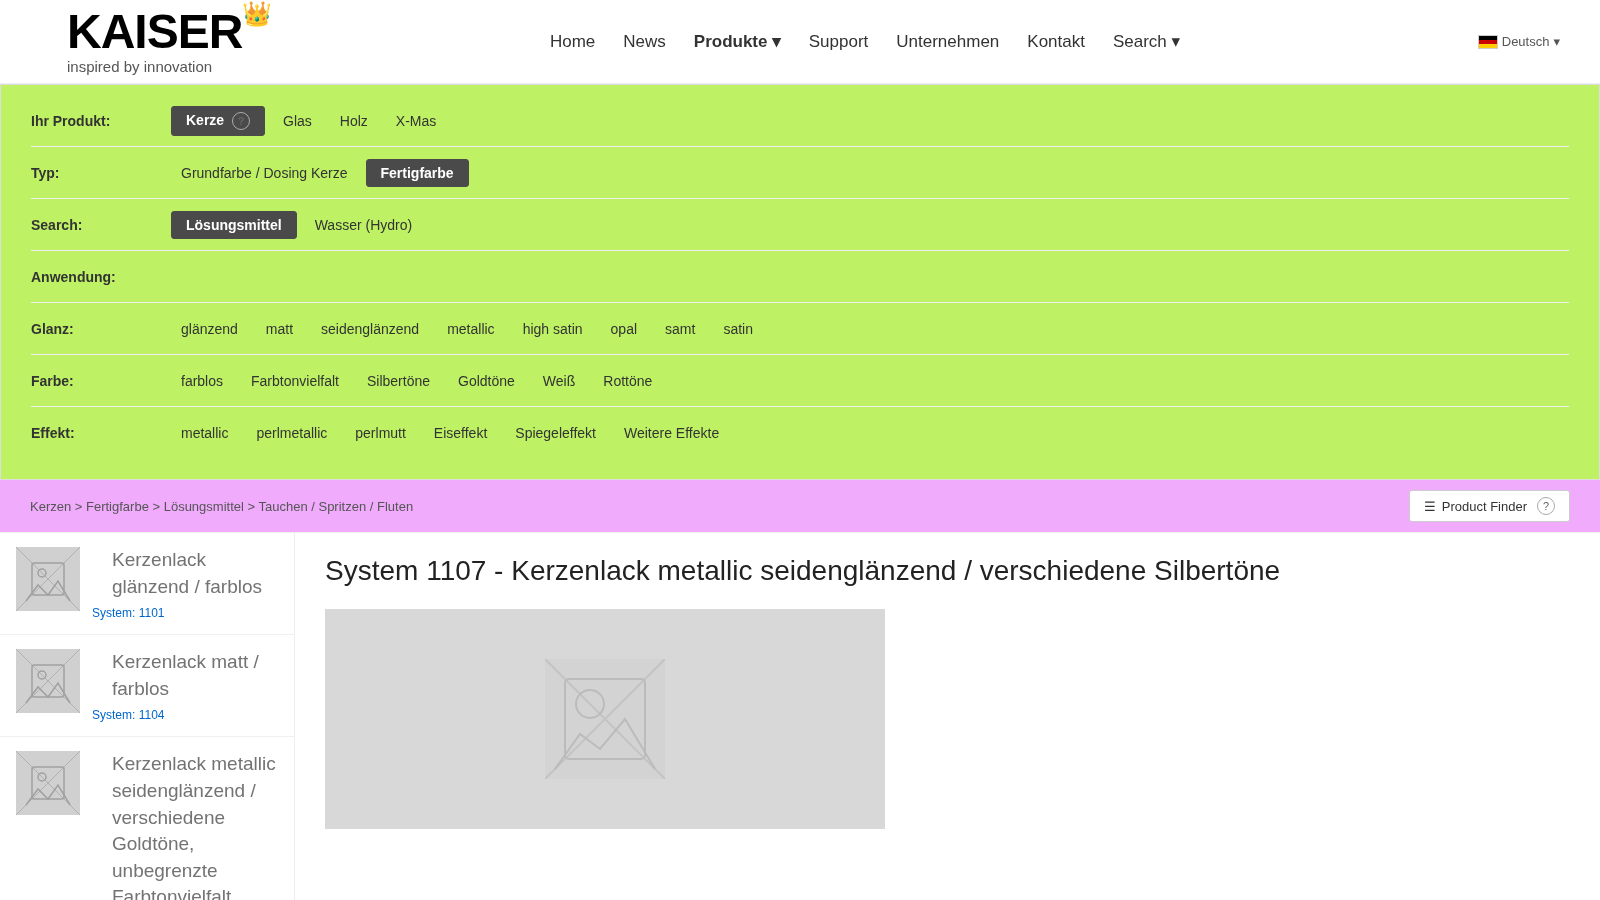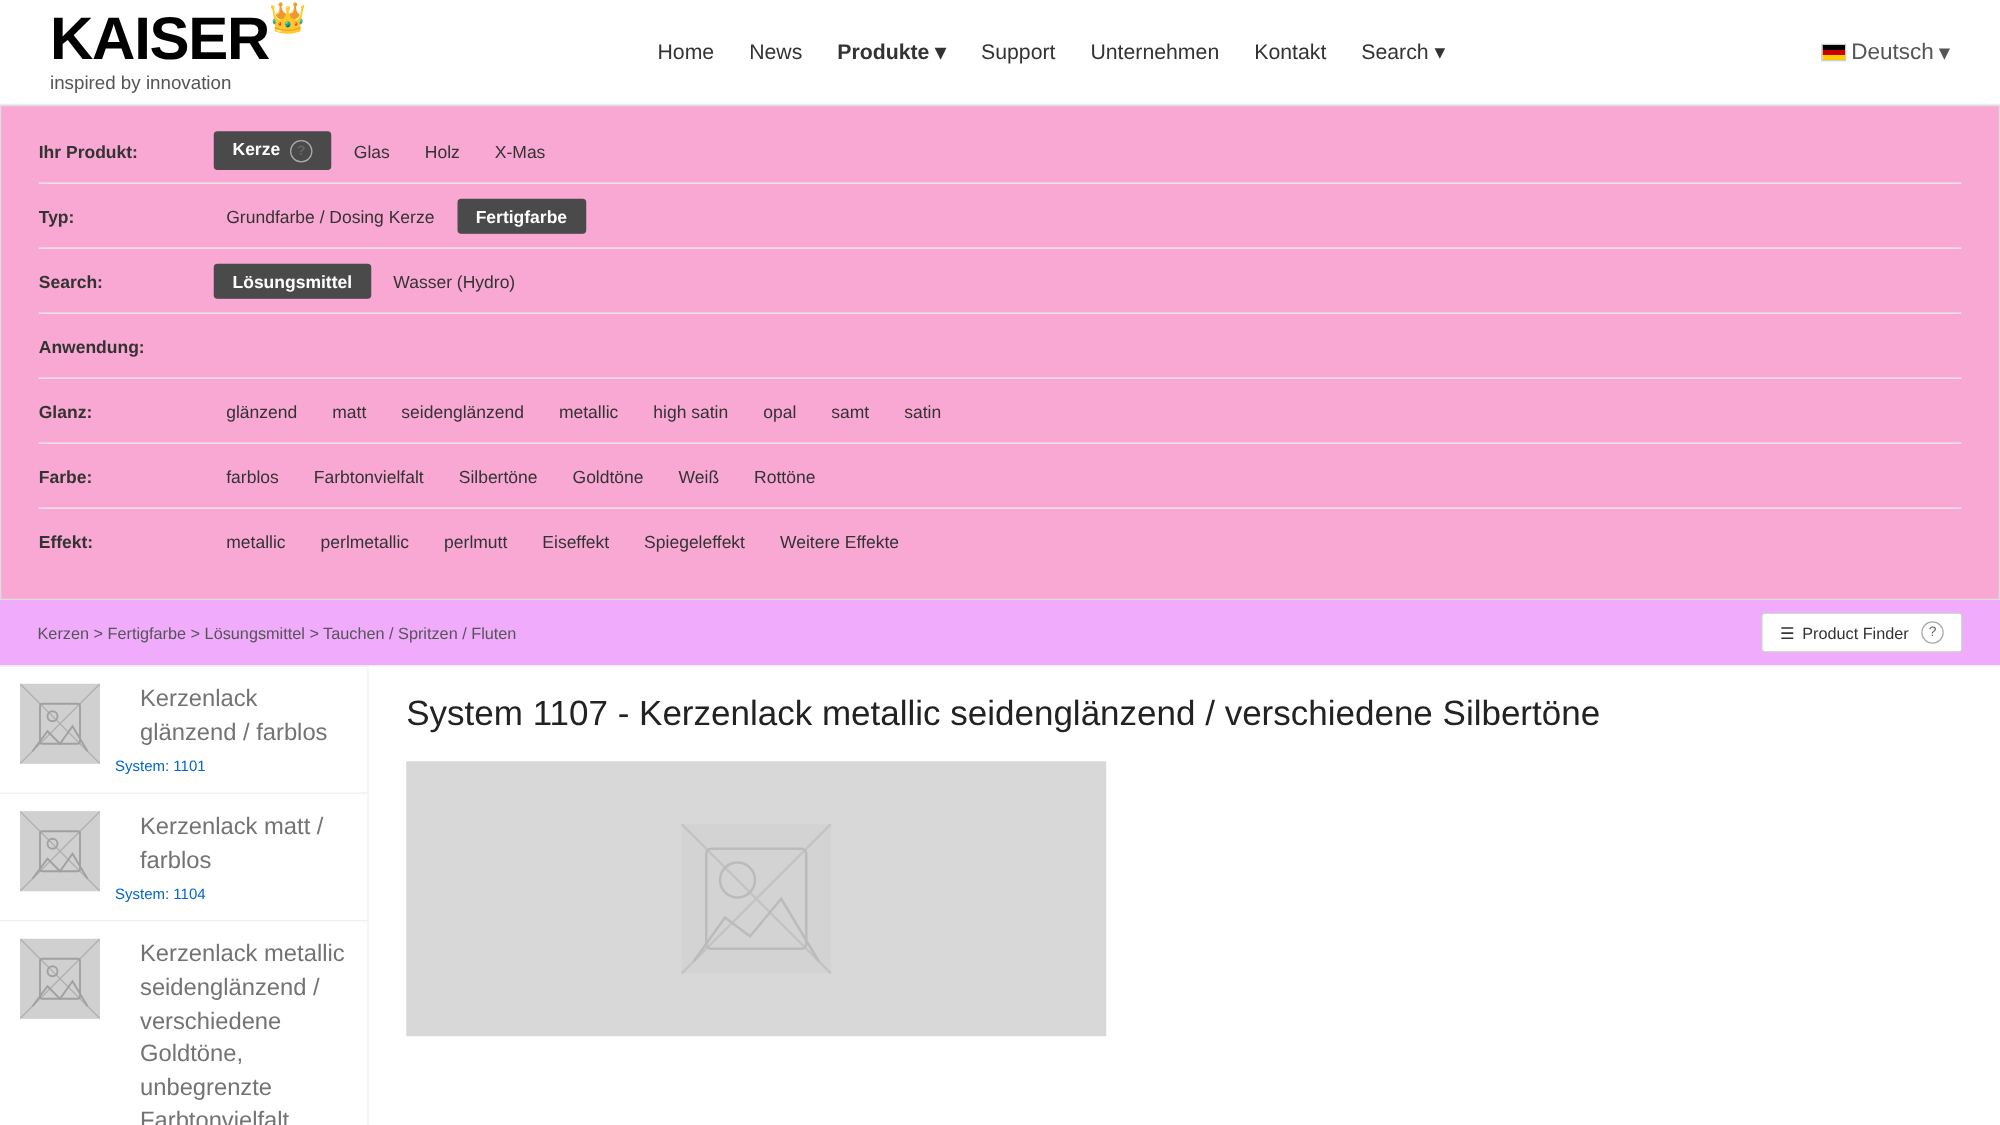--- a/index.html
+++ b/index.html
@@ -10,20 +10,21 @@
       display: flex;
       align-items: center;
       justify-content: space-between;
       padding: 10px 40px;
       border-bottom: 1px solid #eee;
       position: relative;
     }
     .logo-area {
       display: flex;
       flex-direction: column;
+      margin-left: 27px;
     }
     .logo-text {
       font-size: 48px;
       font-weight: 900;
       color: #000;
       letter-spacing: -1px;
       line-height: 1;
       font-family: Arial Black, Arial, sans-serif;
     }
     .logo-crown {
@@ -53,37 +54,37 @@
     .nav-item.active { font-weight: bold; }
     .nav-item.search-item {
       display: flex;
       align-items: center;
       gap: 4px;
     }
     .lang-area {
       position: absolute;
       top: 12px;
       right: 40px;
-      font-size: 18px;
+      font-size: 13px;
       color: #555;
       display: flex;
       align-items: center;
       gap: 4px;
     }
     .flag-icon {
       width: 20px;
       height: 14px;
       background: linear-gradient(to bottom, #000 0%, #000 33%, #c00 33%, #c00 66%, #ffcc00 66%);
       display: inline-block;
       border: 1px solid #ccc;
     }
 
     
     .product-finder {
-      background: #f9a8d4;
+      background: #bef264;
       border: 1px solid #ddd;
       margin: 0 0 0 0;
       padding: 10px 30px 20px 30px;
     }
     .finder-row {
       display: flex;
       align-items: center;
       padding: 10px 0;
       border-bottom: 1px solid #f0f0f0;
       min-height: 52px;

